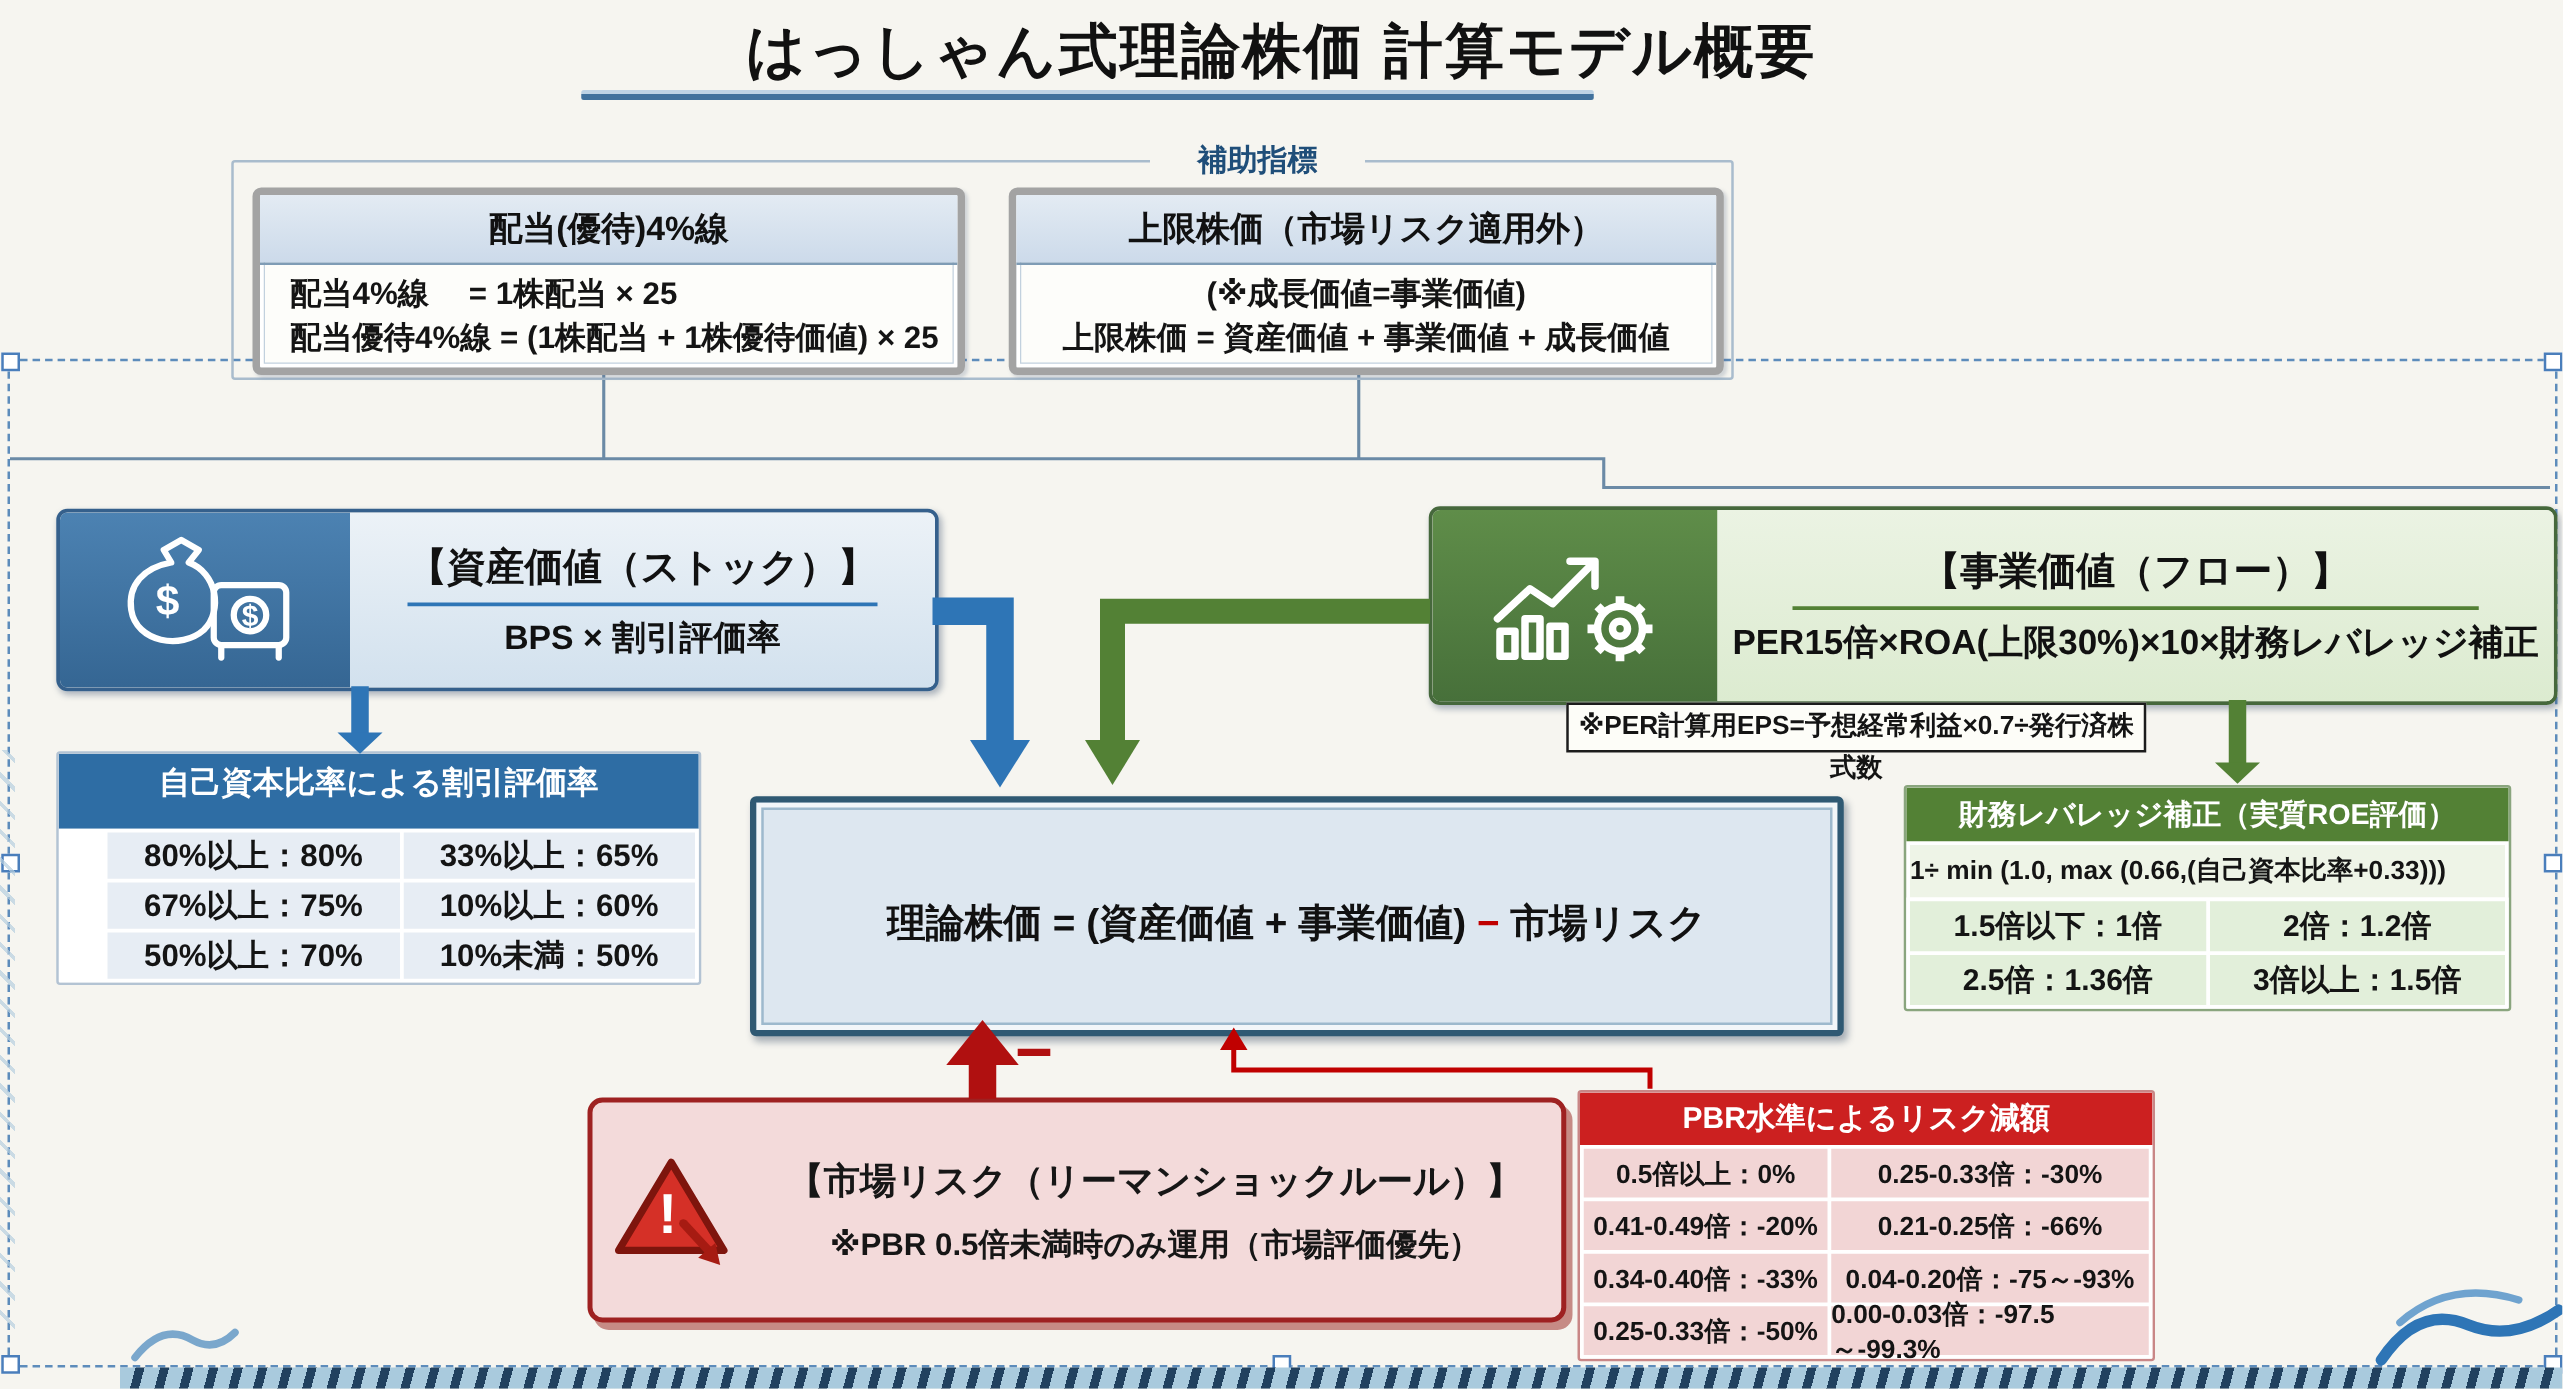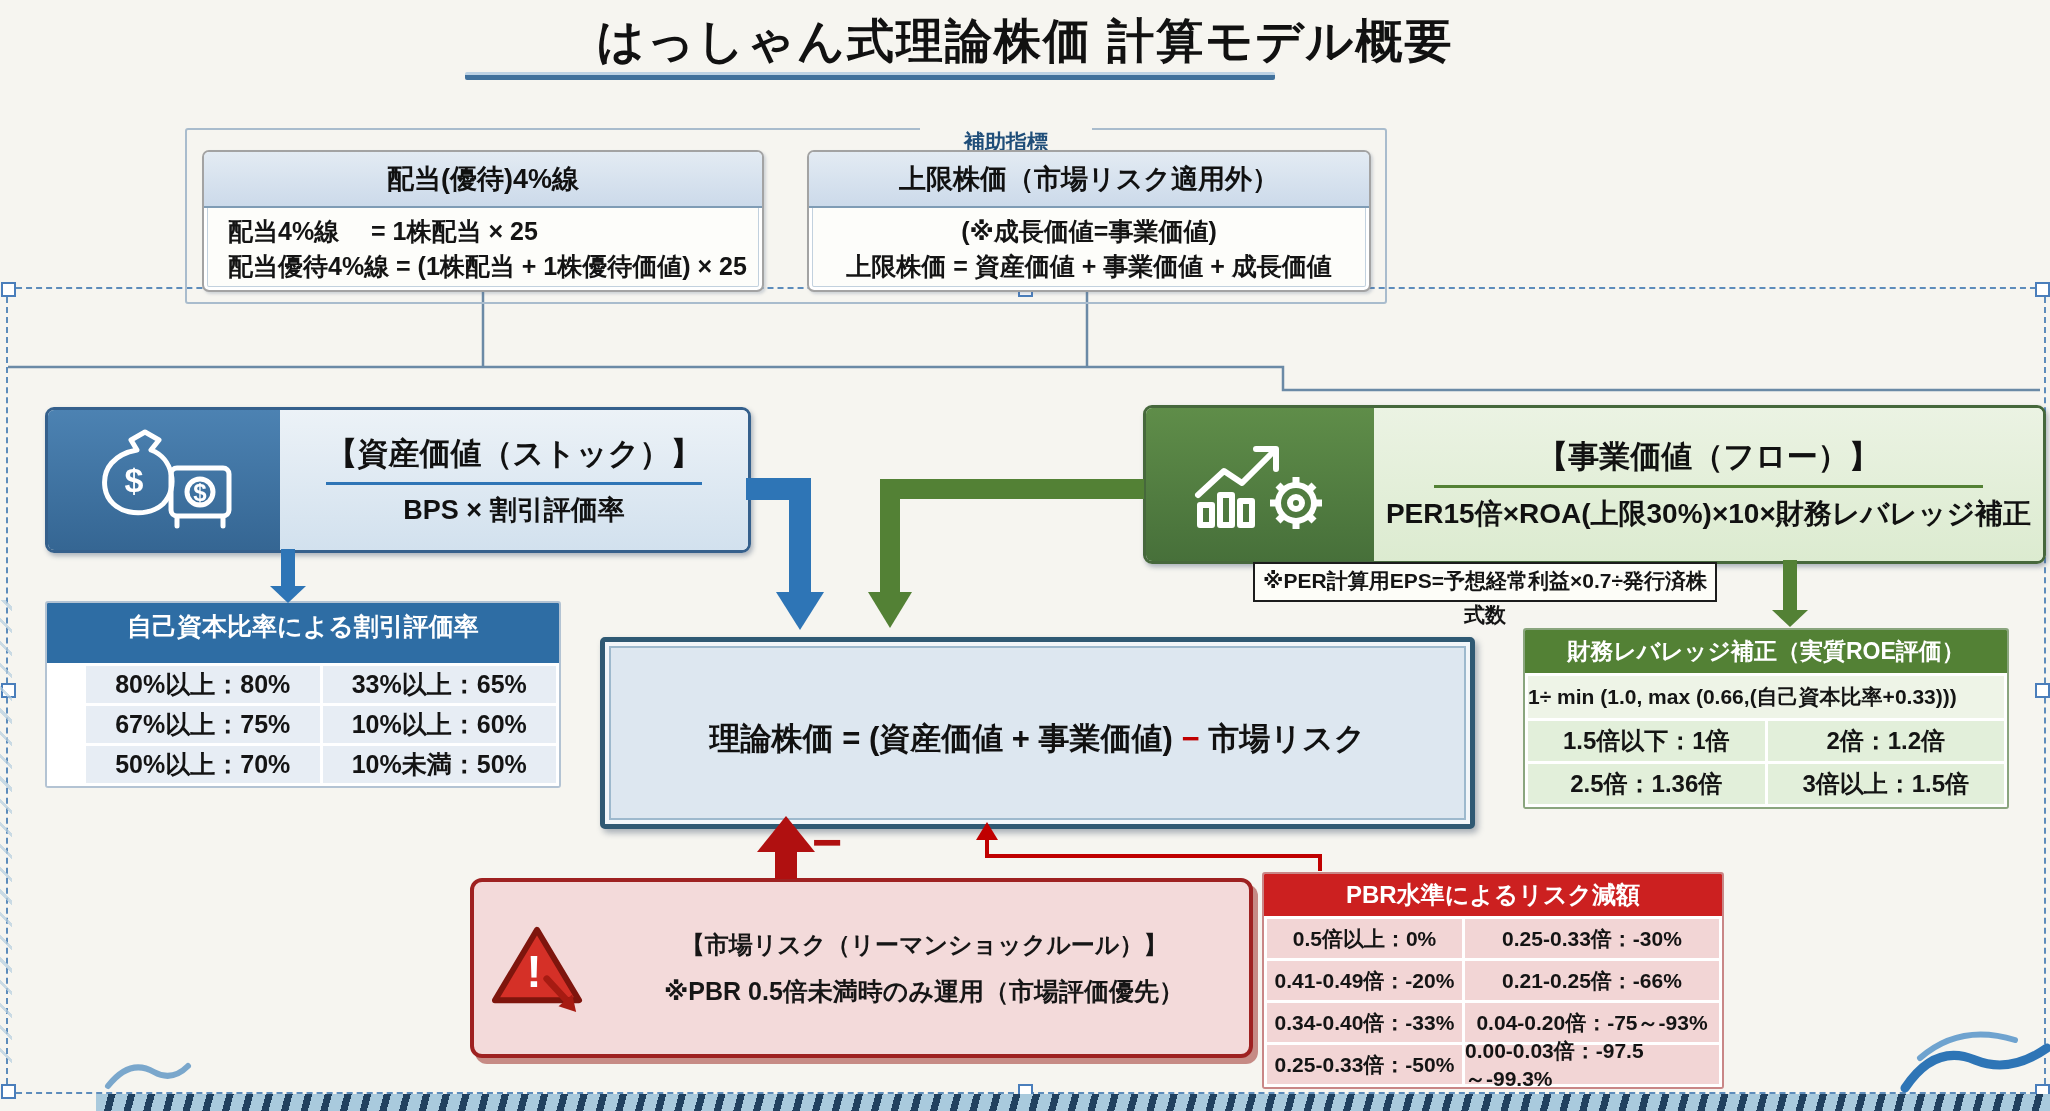--- a/index.html
+++ b/index.html
@@ -4,22 +4,22 @@
 <style>
   html,body{margin:0;padding:0;}
   body{width:2050px;height:1111px;background:#f6f5f0;font-family:"Liberation Sans","DejaVu Sans",sans-serif;font-weight:bold;color:#141414;}
   #canvas{position:relative;width:2050px;height:1111px;overflow:hidden;}
   .abs{position:absolute;}
   
   .page-title{left:0;top:10px;width:2050px;text-align:center;font-size:47px;letter-spacing:2px;color:#111;}
   .title-underline{left:465px;top:72px;width:810px;height:8px;background:linear-gradient(#bdd2e4 0 3px,#41719c 3px 8px);border-radius:2px;}
   
   .aux-frame{left:185px;top:128px;width:1198px;height:172px;border:2px solid #a9bccd;border-radius:3px;}
-  .aux-legend{left:920px;top:128px;width:160px;text-align:center;font-size:21px;color:#1f4e79;background:#f6f5f0;padding:0 6px;}
-  .aux-box{border:2px solid #a3a3a3;border-radius:7px;background:#fdfdfa;box-shadow:inset 0 0 0 3px #fff, inset 0 0 0 4px #c2d1de, 2px 2px 3px rgba(90,110,140,.25);overflow:hidden;}
+  .aux-legend{left:920px;top:112px;width:160px;text-align:center;font-size:24px;color:#1f4e79;background:#f6f5f0;padding:0 6px;}
+  .aux-box{border:6px solid #a3a3a3;border-radius:7px;background:#fdfdfa;box-shadow:inset 0 0 0 3px #fff, inset 0 0 0 4px #c2d1de, 2px 2px 3px rgba(90,110,140,.25);overflow:hidden;}
   .aux-head{height:54px;line-height:54px;text-align:center;font-size:27px;background:linear-gradient(#e3ebf3,#ccdaea);border-bottom:2px solid #7f9cb5;color:#111;}
   .aux-body{padding-top:6px;font-size:25px;line-height:35px;}
   .aux-body.left-align{padding-left:24px;}
   .aux-body.centered{text-align:center;}
   
   .marquee{left:6px;top:287px;width:2036px;height:803px;border:2px dashed #5d8cbb;}
   .handle{width:11px;height:11px;background:#fff;border:2px solid #4a7ebb;}
   
   .value-box{display:flex;border-radius:9px;overflow:hidden;box-shadow:2px 3px 5px rgba(60,80,110,.4);}
   .vb-icon{display:flex;align-items:center;justify-content:center;}
@@ -58,21 +58,21 @@
   .pbr-tbl .tbl-cell{background:#f2d5d5;height:39px;font-size:21px;}
   
   .theoretical-box{left:600px;top:637px;width:865px;height:182px;background:#dde7f0;border:5px solid #2f5973;border-radius:5px;box-shadow:inset 0 0 0 4px #f2f6f9, inset 0 0 0 6px #9db9cd, 3px 4px 6px rgba(50,70,95,.4);display:flex;flex-direction:column;justify-content:center;}
   .theo-title{text-align:center;font-size:47px;letter-spacing:4px;color:#111;}
   .theo-formula{text-align:center;font-size:31px;margin-top:12px;color:#111;}
   .theo-minus{color:#c00000;}
   
   .market-box{left:470px;top:878px;width:775px;height:172px;background:#f3dada;border:4px solid #9e2121;border-radius:12px;box-shadow:5px 6px 0 rgba(158,51,45,.55);display:flex;align-items:center;}
   .market-icon{width:125px;display:flex;align-items:center;justify-content:center;}
   .market-text{flex:1;text-align:center;}
-  .market-line1{font-size:24px;color:#161616;}
+  .market-line1{font-size:29px;color:#161616;}
   .market-line2{font-size:25px;margin-top:14px;color:#161616;}
   .big-minus{left:812px;top:812px;font-size:52px;color:#b01010;}
   
   .bottom-band{left:96px;top:1094px;width:1954px;height:17px;background:repeating-linear-gradient(105deg,#a9cadd 0 12px,#21415f 12px 19px);}
   .left-hatch{left:0;top:600px;width:12px;height:470px;background:repeating-linear-gradient(45deg,transparent 0 13px,#b7cfdf 13px 16px);opacity:.7;}
   svg{display:block;}
   .overlay{left:0;top:0;pointer-events:none;}
 </style>
 </head>
 <body>

